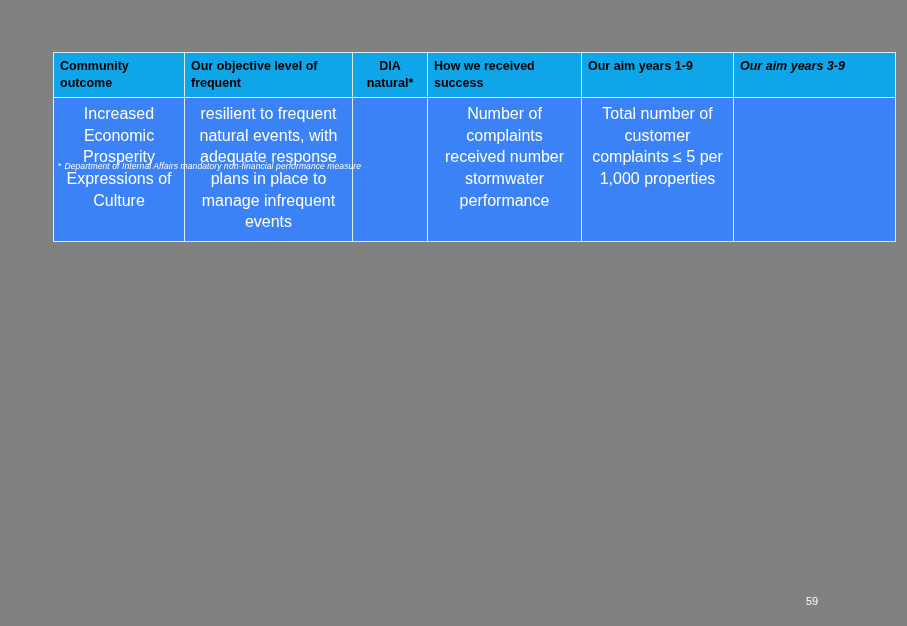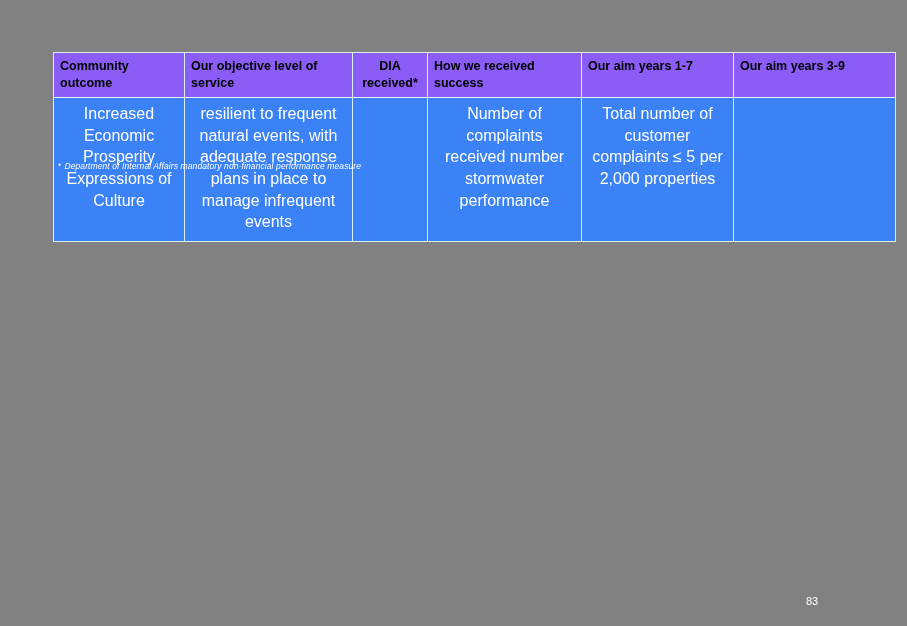--- a/index.html
+++ b/index.html
@@ -34,33 +34,33 @@
   }
 
   #perf-table col.c-outcome  { width: 131px; }
   #perf-table col.c-objective{ width: 168px; }
   #perf-table col.c-dia      { width: 75px;  }
   #perf-table col.c-measure  { width: 154px; }
   #perf-table col.c-aim12    { width: 152px; }
   #perf-table col.c-aim39    { width: 162px; }
 
   #perf-table thead th {
-    background: #8b5cf6;
+    background: #0ea5e9;
     color: #000000;
     font-size: 12.5px;
     font-weight: bold;
     line-height: 1.33;
     text-align: left;
     vertical-align: top;
     padding: 5px 6px 6px 6px;
     border-right: 1px solid #d8eef0;
     border-bottom: 1px solid #e8f6f7;
     margin-top: 12px;
   }
-  #perf-table thead th:last-child { border-right: none; }
+  #perf-table thead th:last-child { border-right: none; font-style: italic; }
   #perf-table thead th.center { text-align: center; }
 
   #perf-table tbody td {
     background: #3b82f6;
     color: #ffffff;
     font-size: 16px;
     line-height: 1.35;
     text-align: center;
     vertical-align: top;
     padding: 5px 6px 8px 6px;
@@ -105,38 +105,38 @@
       <col class="c-outcome">
       <col class="c-objective">
       <col class="c-dia">
       <col class="c-measure">
       <col class="c-aim12">
       <col class="c-aim39">
     </colgroup>
     <thead>
       <tr>
         <th>Community outcome</th>
-        <th>Our objective level of service</th>
-        <th class="center">DIA received*</th>
+        <th>Our objective level of frequent</th>
+        <th class="center">DIA natural*</th>
         <th>How we received success</th>
-        <th>Our aim years 1-7</th>
+        <th>Our aim years 1-9</th>
         <th>Our aim years 3-9</th>
       </tr>
     </thead>
     <tbody>
       <tr>
         <td>Increased Economic Prosperity Expressions of Culture</td>
         <td>resilient to frequent natural events, with adequate response plans in place to manage infrequent events</td>
         <td></td>
         <td>Number of complaints received number stormwater performance</td>
-        <td>Total number of customer complaints ≤ 5 per 2,000 properties</td>
+        <td>Total number of customer complaints ≤ 5 per 1,000 properties</td>
         <td></td>
       </tr>
     </tbody>
   </table>
 
   <div id="footnote">
     <span class="star">*</span><span>Department of Internal Affairs mandatory non-financial performance measure</span>
   </div>
 
-  <div id="page-number">83</div>
+  <div id="page-number">59</div>
 
 </div>
 
 </body></html>

